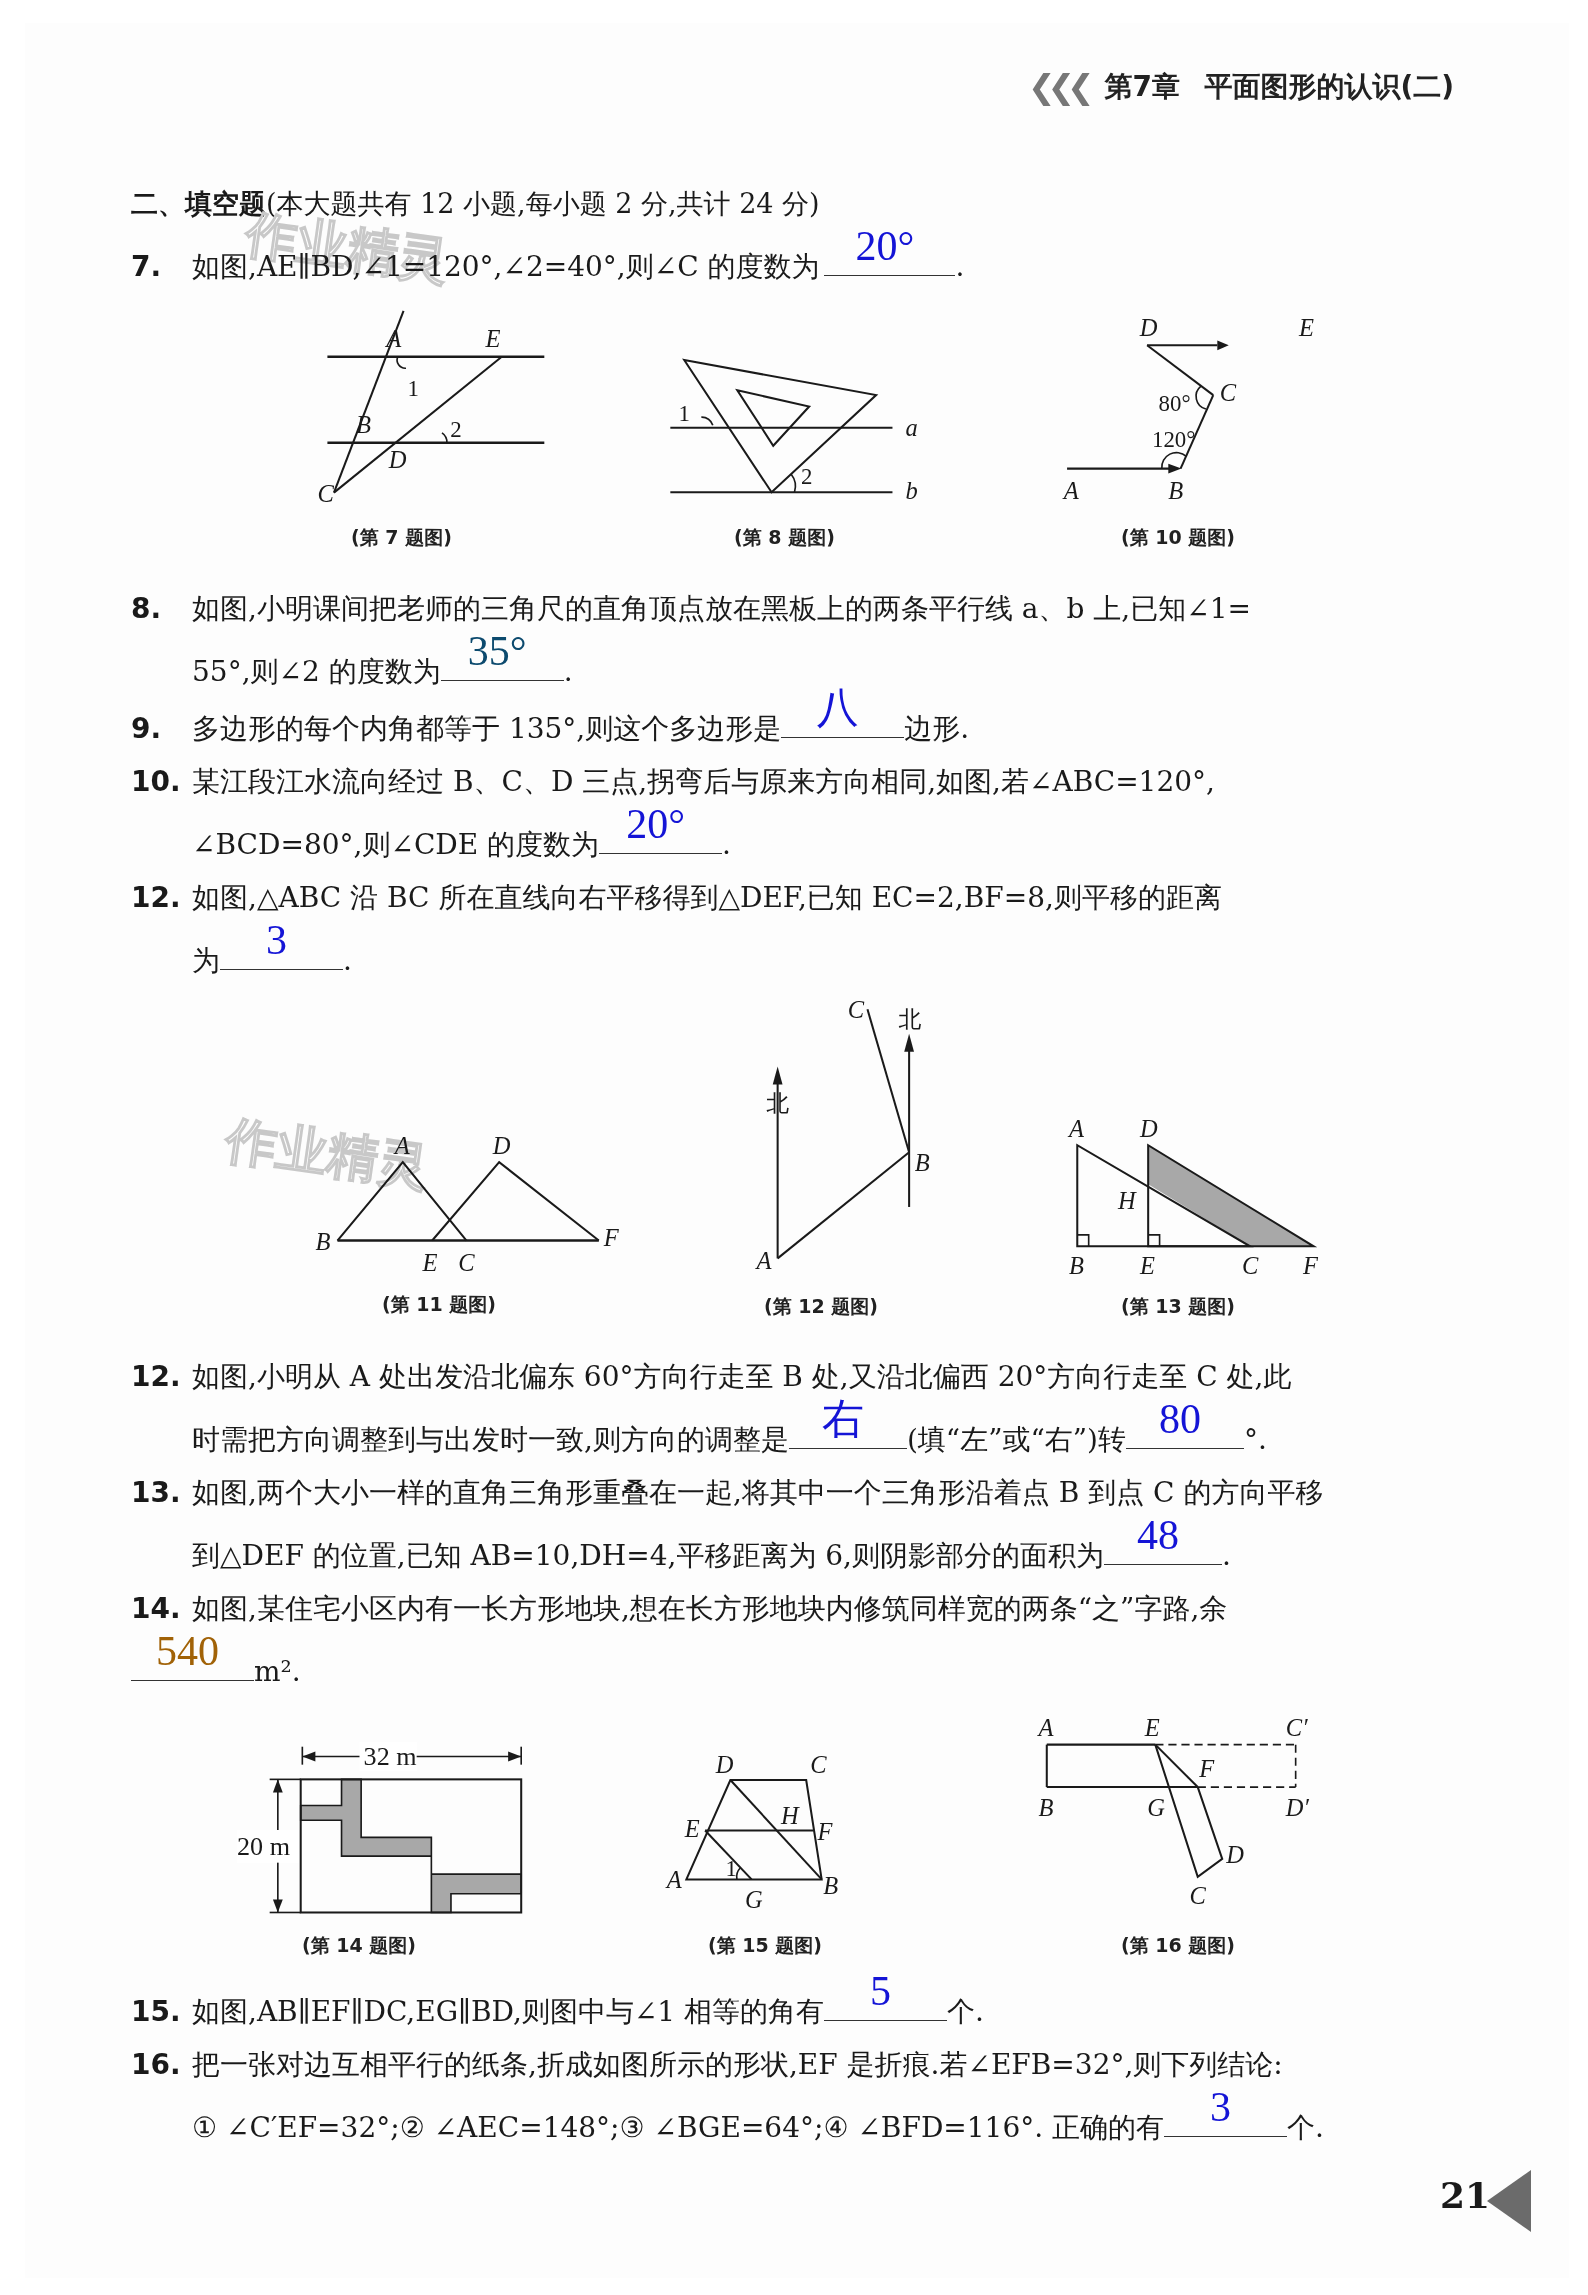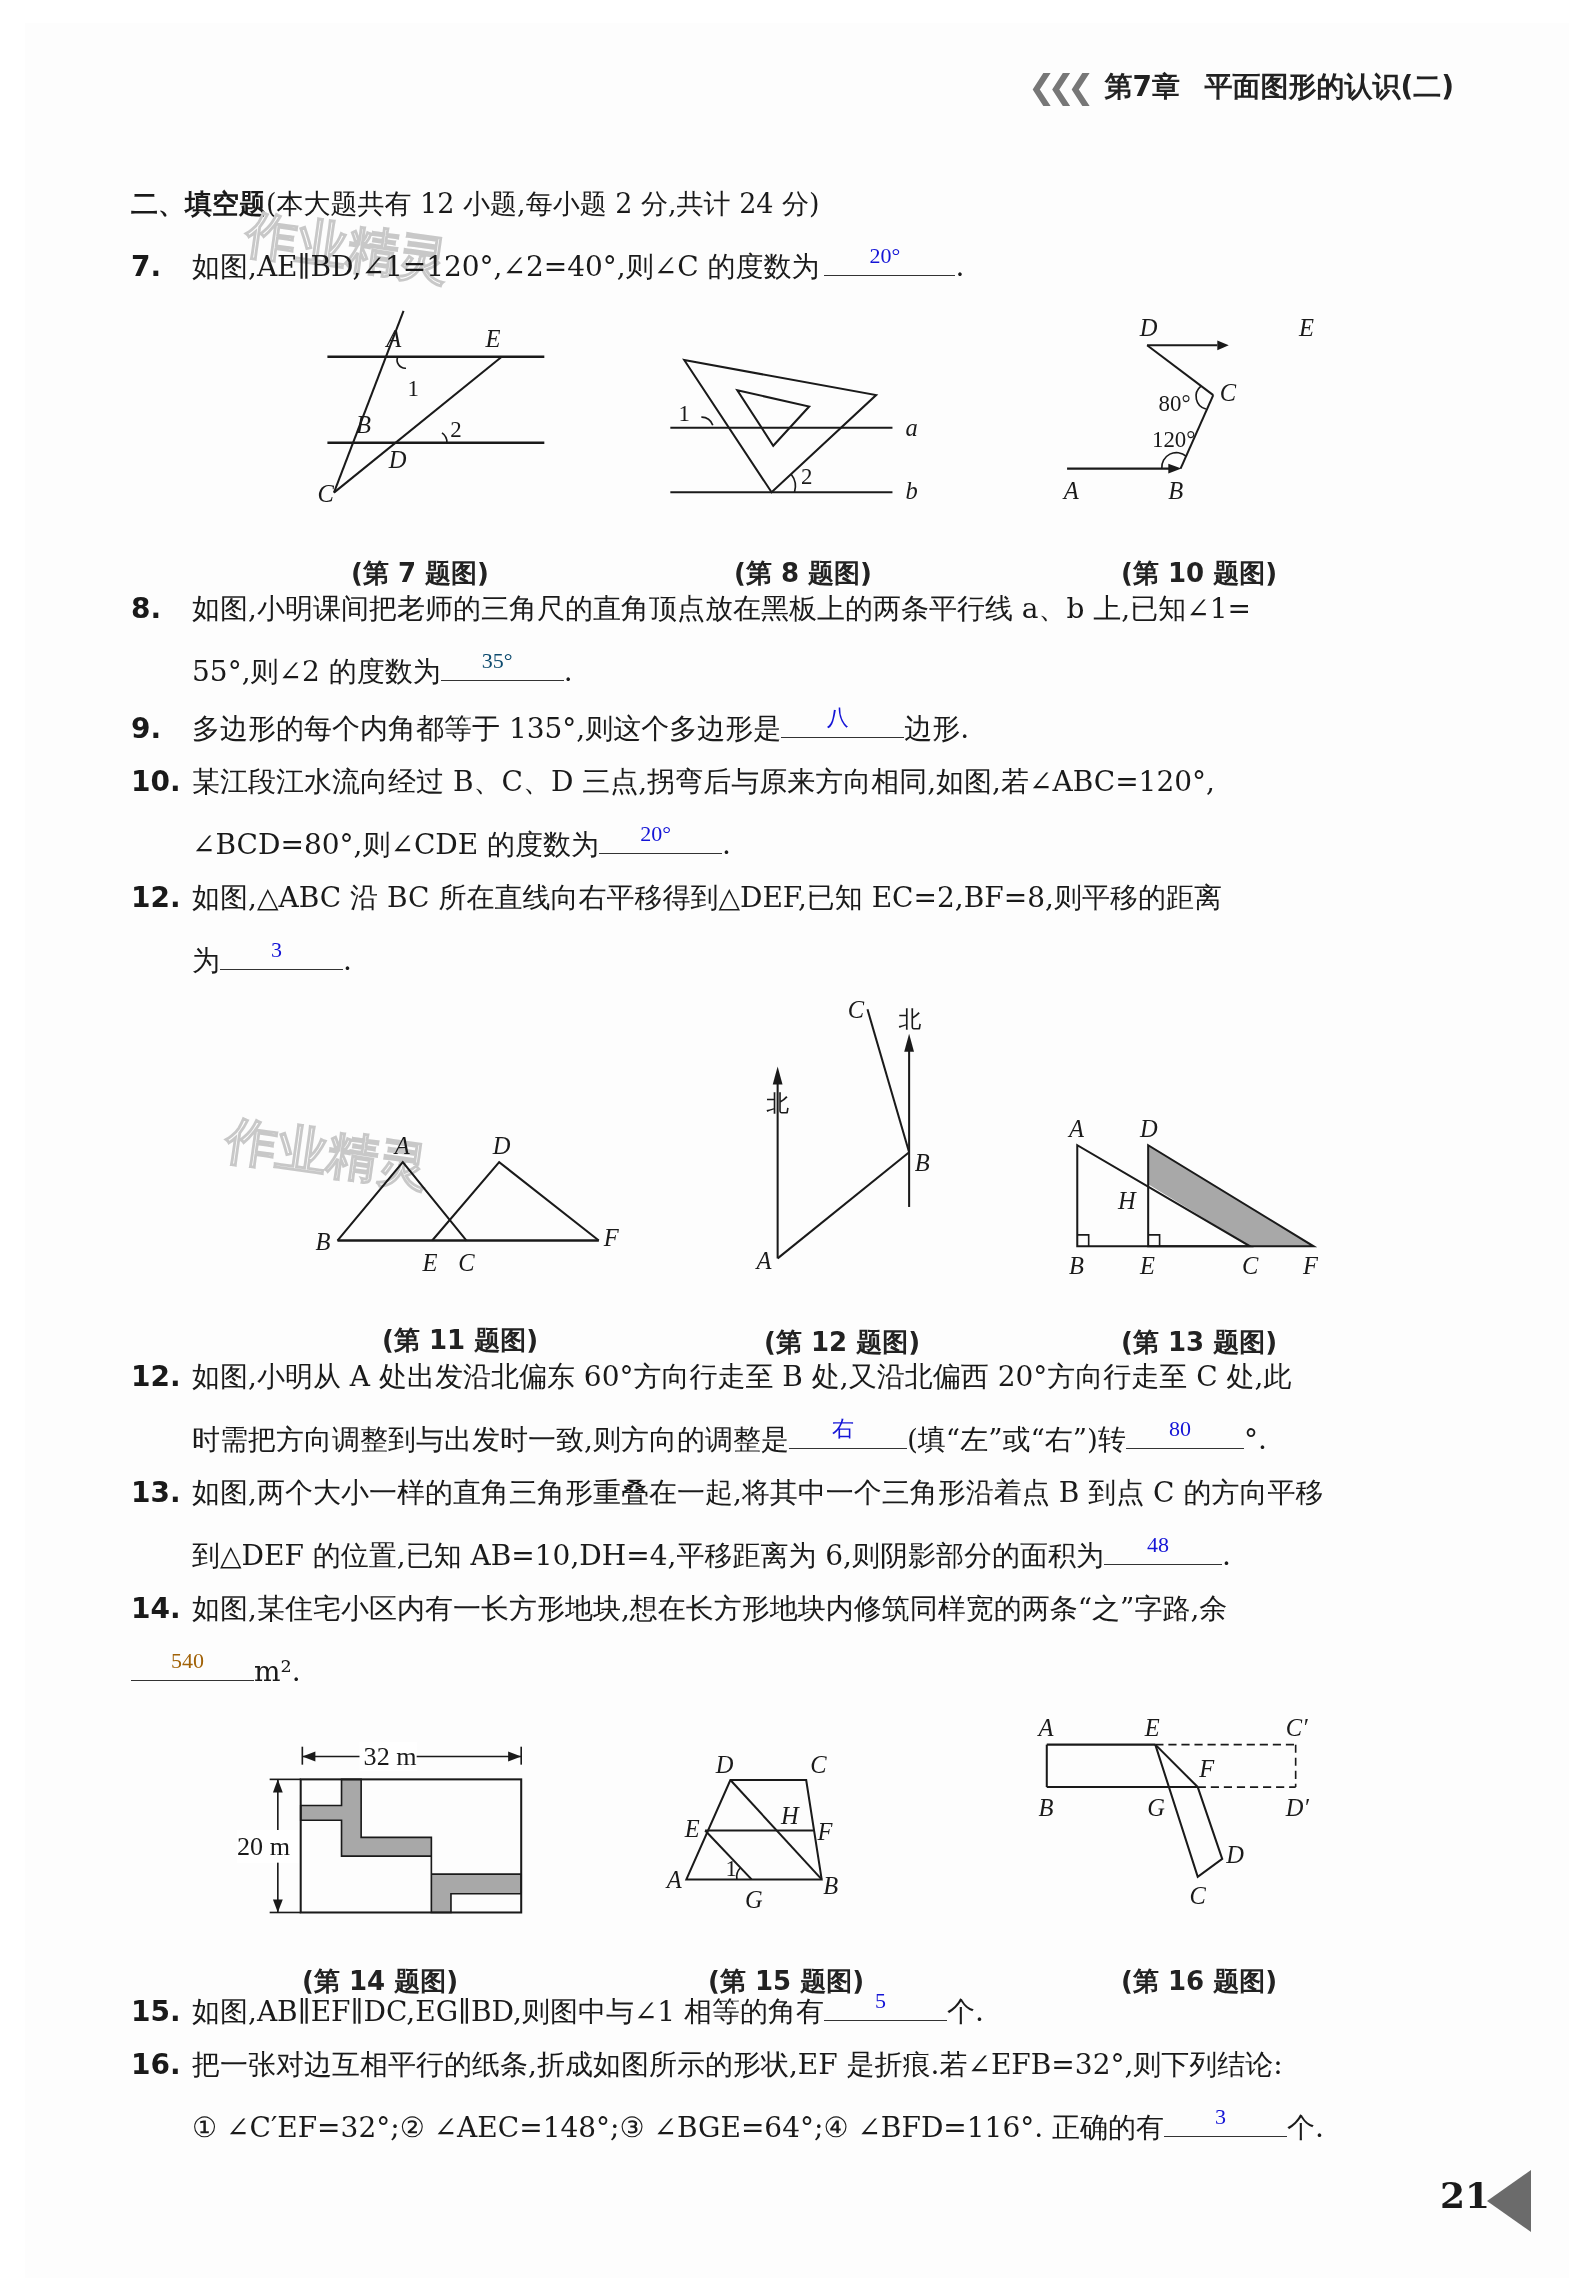--- a/index.html
+++ b/index.html
@@ -11,24 +11,24 @@
   .chev { color: #777; font-size: 33px; letter-spacing: -8.2px; margin-right: 18px; font-weight: bold; }
   .header .ch { margin-right: 24.5px; }
   .section-title { position: absolute; left: 131px; top: 186px; font-size: 27px; font-family: "DejaVu Sans", sans-serif; }
   .section-title b { font-weight: bold; }
   .section-title span.sub { font-family: "DejaVu Serif", serif; font-weight: normal; }
   .q { position: absolute; left: 131px; font-size: 28px; line-height: 1; white-space: nowrap; }
   .q .num { font-weight: bold; font-family: "DejaVu Sans", sans-serif; display: inline-block; width: 61px; }
   .q .cont { padding-left: 61px; }
   .blank { display: inline-block; border-bottom: 1.6px solid #333; text-align: center; position: relative; height: 28px; vertical-align: baseline; }
   .ans { position: absolute; left: 0; right: 10px; bottom: 8.2px; color: #1414d6; font-family: "Liberation Serif", serif;
-         font-size: 22px; text-align: center; }
+         font-size: 42px; text-align: center; }
   .fig { position: absolute; }
   .fig svg { overflow: visible; }
-  .cap { position: absolute; font-family: "DejaVu Sans", sans-serif; font-weight: bold; font-size: 26px; color: #222; white-space: nowrap; margin-top: 31px; }
+  .cap { position: absolute; font-family: "DejaVu Sans", sans-serif; font-weight: bold; font-size: 19px; color: #222; white-space: nowrap; }
   .lbl { font-family: "Liberation Serif", serif; font-style: italic; font-size: 30px; fill: #1a1a1a; }
   .lbln { font-family: "Liberation Serif", serif; font-size: 28px; fill: #1a1a1a; }
   .watermark { position: absolute; font-family: "DejaVu Sans", sans-serif; font-weight: bold; font-size: 51px;
                color: transparent; -webkit-text-stroke: 1.2px #c8c8c8; transform: rotate(8deg); }
   .pagenum { position: absolute; left: 1440px; top: 2174px; font-family: "DejaVu Serif", serif; font-weight: bold; font-size: 36px; }
   .pagetri { position: absolute; left: 1487px; top: 2170px; width: 0; height: 0;
              border-top: 31px solid transparent; border-bottom: 31px solid transparent; border-right: 44px solid #6b6b6b; }
 </style>
 </head>
 <body>

